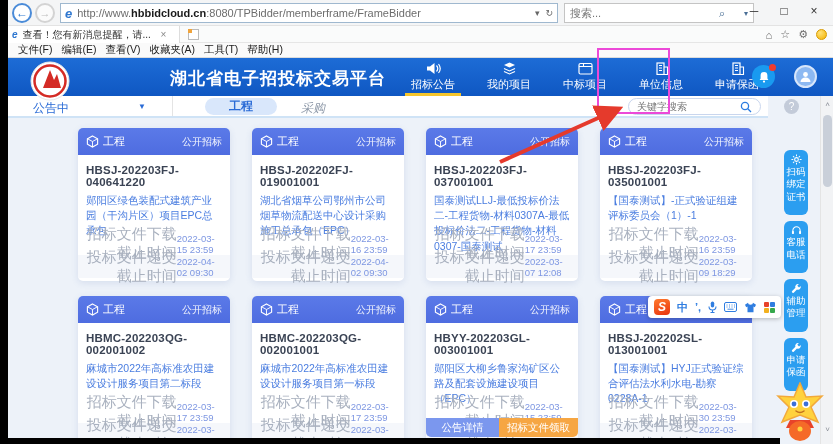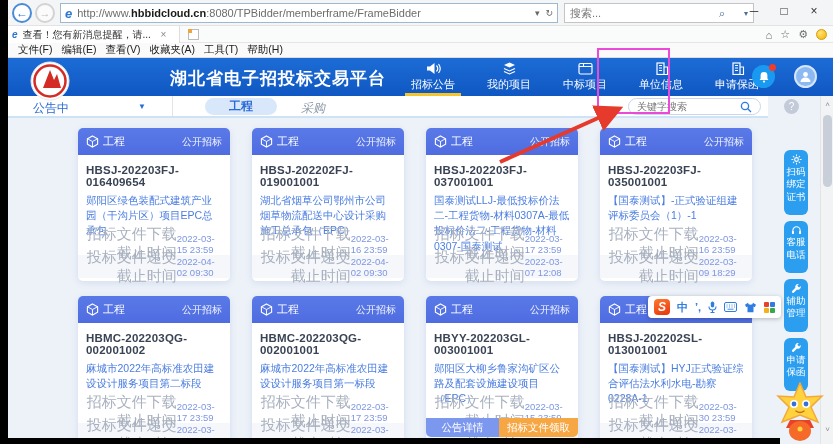--- a/index.html
+++ b/index.html
@@ -269,21 +269,21 @@
     <div class="cards-grid">
   <div class="card">
     <div class="card-hd">
       <svg width="13" height="13" viewBox="0 0 14 14">
         <path d="M7 1 L12.5 4 V10 L7 13 L1.5 10 V4 Z" fill="none" stroke="#fff" stroke-width="1.2"></path>
         <path d="M1.5 4 L7 7 L12.5 4 M7 7 V13" stroke="#fff" fill="none" stroke-width="1"></path>
       </svg>
       <span class="t">工程</span>
       <span class="m">公开招标</span>
     </div>
-    <div class="card-code">HBSJ-202203FJ-016409654</div>
+    <div class="card-code">HBSJ-202203FJ-040641220</div>
     <div class="card-title">郧阳区绿色装配式建筑产业园（干沟片区）项目EPC总承包</div>
     <div class="card-dates">
       <div class="d-row">
         <span class="d-lbl">招标文件下载截止时间</span>
         <span class="d-val">2022-03-15 23:59</span>
       </div>
       <div class="d-row alt">
         <span class="d-lbl">投标文件递交截止时间</span>
         <span class="d-val">2022-04-02 09:30</span>
       </div>

